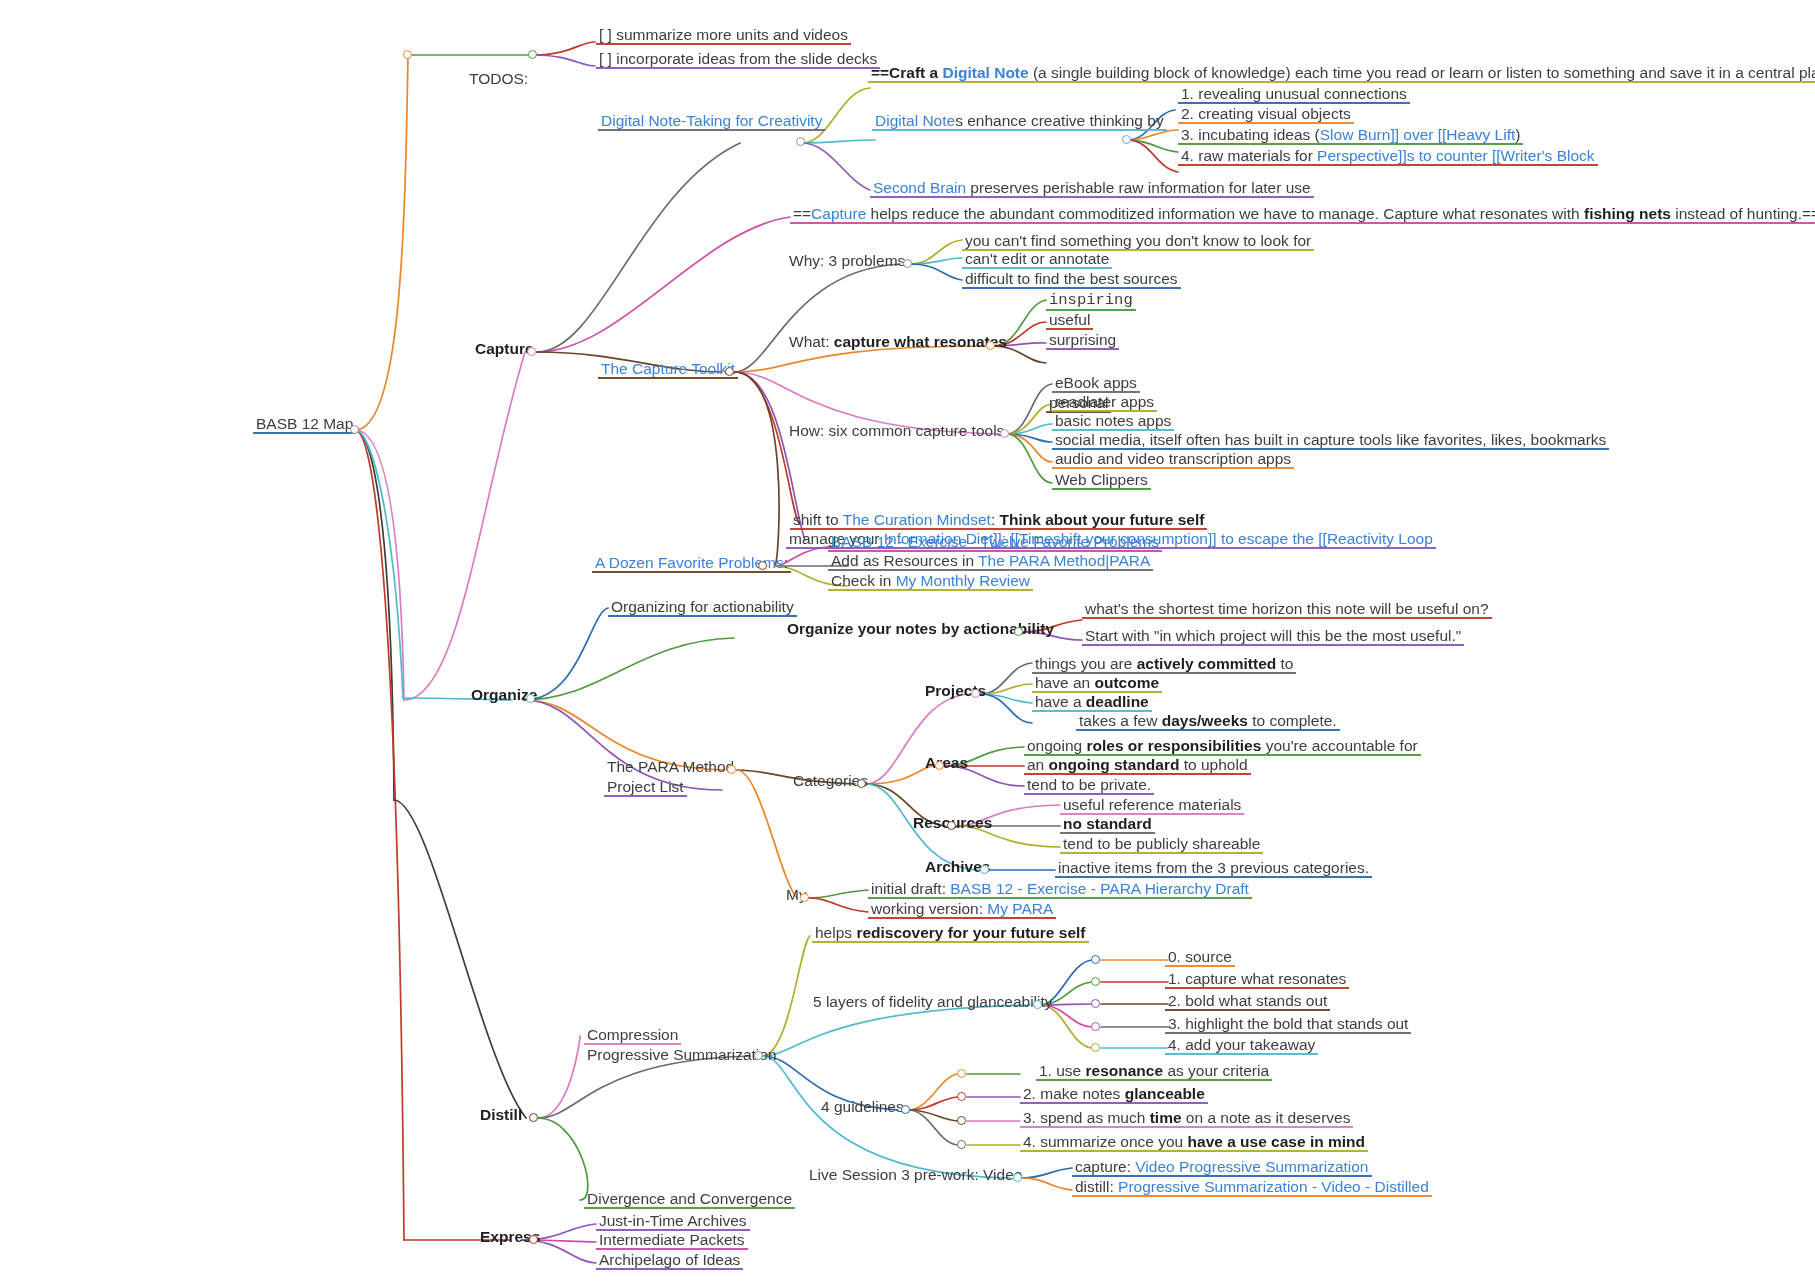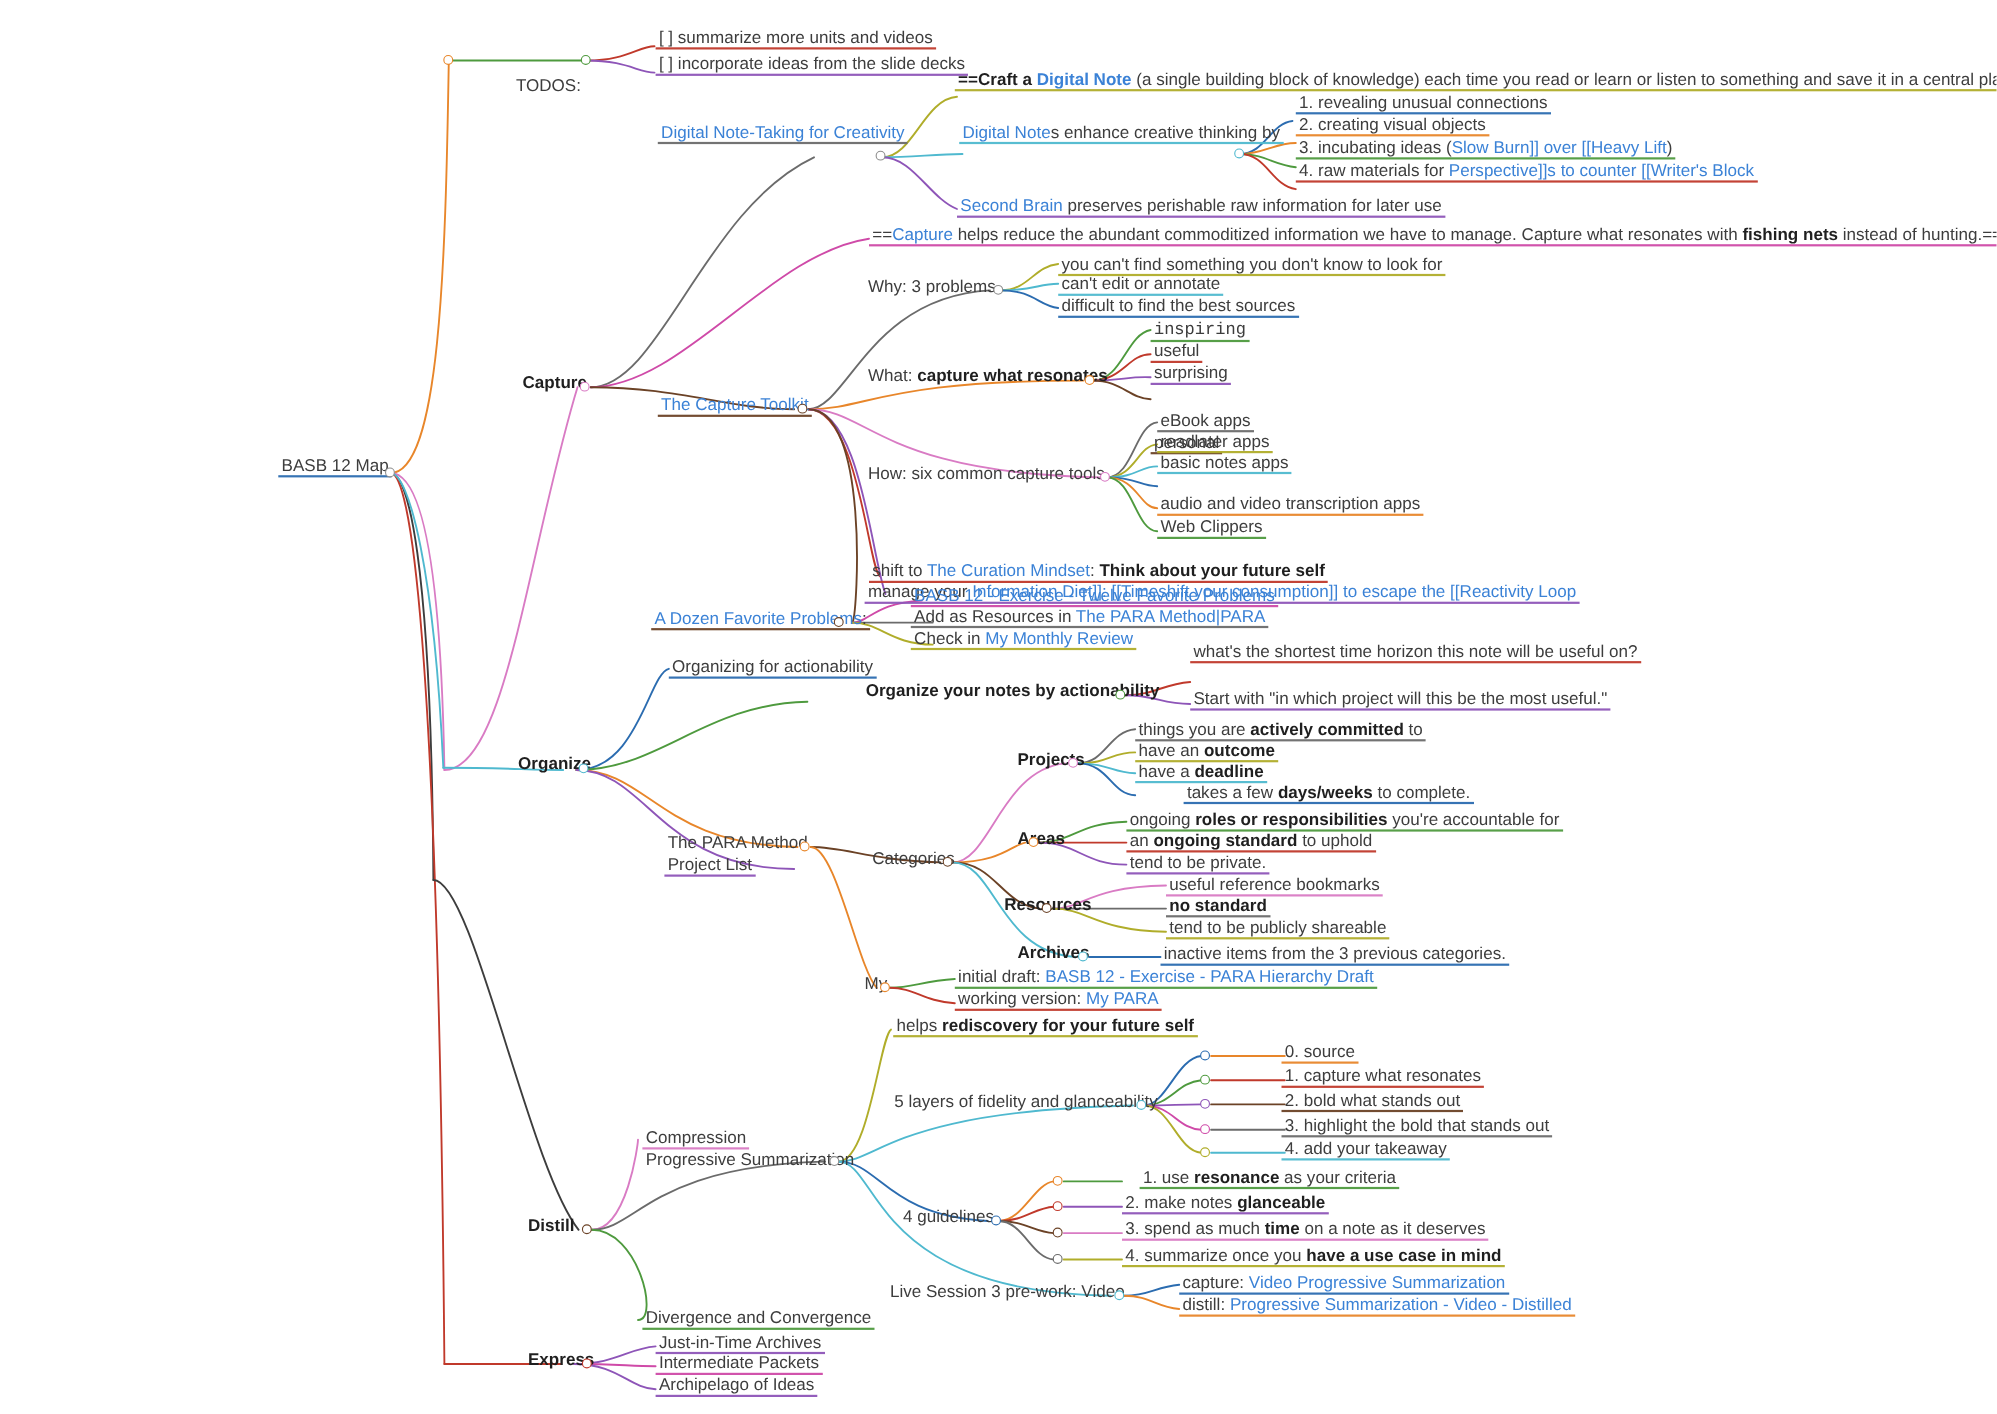--- a/index.html
+++ b/index.html
@@ -219,40 +219,41 @@
 <div class="node" style="left:1046px;top:292px;font-family:Liberation Mono, monospace;--uc:#4e9a3e;"><span class="t">inspiring</span></div>
 <div class="node" style="left:1046px;top:311px;--uc:#c0392b;"><span class="t">useful</span></div>
 <div class="node" style="left:1046px;top:331px;--uc:#8e55b8;"><span class="t">surprising</span></div>
 <div class="node" style="left:1046px;top:350px;margin-top:44px;--uc:#6b4226;"><span class="t">personal</span></div>
 
 <div class="node noul" style="left:786px;top:422px;"><span class="t">How: six common capture tools</span></div>
 <div class="dot" style="left:1000px;top:429px;--dc:#d97bc4;"></div>
 <div class="node" style="left:1052px;top:374px;--uc:#6b6b6b;"><span class="t">eBook apps</span></div>
 <div class="node" style="left:1052px;top:393px;--uc:#b0ad2a;"><span class="t">readlater apps</span></div>
 <div class="node" style="left:1052px;top:412px;--uc:#4fb9cf;"><span class="t">basic notes apps</span></div>
+<div class="node" style="left:1052px;top:431px;--uc:#2b6cb0;"><span class="t">social media, itself often has built in capture tools like favorites, likes, bookmarks</span></div>
 <div class="node" style="left:1052px;top:450px;--uc:#e8862a;"><span class="t">audio and video transcription apps</span></div>
 <div class="node" style="left:1052px;top:471px;--uc:#4e9a3e;"><span class="t">Web Clippers</span></div>
 
 <div class="node" style="left:790px;top:511px;--uc:#c0392b;"><span class="t">shift to <span class="lnk">The Curation Mindset</span>: <span class="b">Think about your future self</span></span></div>
 <div class="node" style="left:786px;top:530px;--uc:#8e55b8;"><span class="t">manage your <span class="lnk">Information Diet]]: [[Timeshift your consumption]] to escape the [[Reactivity Loop</span></span></div>
 
 <div class="node" style="left:592px;top:554px;--uc:#6b4226;"><span class="t"><span class="lnk">A Dozen Favorite Problems</span>:</span></div>
 <div class="dot" style="left:758px;top:561px;--dc:#6b4226;"></div>
 <div class="node" style="left:828px;top:533px;--uc:#cf4aa8;"><span class="t lnk">BASB 12 - Exercise - Twelve Favorite Problems</span></div>
 <div class="node" style="left:828px;top:552px;--uc:#6b6b6b;"><span class="t">Add as Resources in <span class="lnk">The PARA Method|PARA</span></span></div>
 <div class="node" style="left:828px;top:572px;--uc:#b0ad2a;"><span class="t">Check in <span class="lnk">My Monthly Review</span></span></div>
 
 <div class="node noul" style="left:468px;top:686px;"><span class="t b">Organize</span></div>
 <div class="dot" style="left:526px;top:694px;--dc:#4fb9cf;"></div>
 
 <div class="node" style="left:608px;top:598px;--uc:#2b6cb0;"><span class="t">Organizing for actionability</span></div>
 
 <div class="node noul" style="left:784px;top:620px;"><span class="t b">Organize your notes by actionability</span></div>
 <div class="dot" style="left:1014px;top:627px;--dc:#4e9a3e;"></div>
-<div class="node" style="left:1082px;top:584px;text-align:center;--uc:#c0392b;"><span class="t">what's the shortest time horizon this note will be useful on?</span></div>
+<div class="node" style="left:1082px;top:600px;text-align:center;--uc:#c0392b;"><span class="t">what's the shortest time horizon this note will be useful on?</span></div>
 <div class="node" style="left:1082px;top:627px;--uc:#8e55b8;"><span class="t">Start with "in which project will this be the most useful."</span></div>
 
 <div class="node noul" style="left:604px;top:758px;"><span class="t">The PARA Method</span></div>
 <div class="node" style="left:604px;top:778px;--uc:#8e55b8;"><span class="t">Project List</span></div>
 <div class="dot" style="left:727px;top:765px;--dc:#e8862a;"></div>
 
 <div class="node noul" style="left:790px;top:772px;"><span class="t">Categories</span></div>
 <div class="dot" style="left:857px;top:779px;--dc:#6b4226;"></div>
 
 <div class="node noul" style="left:922px;top:682px;"><span class="t b">Projects</span></div>
@@ -263,21 +264,21 @@
 <div class="node" style="left:1076px;top:712px;--uc:#2b6cb0;"><span class="t">takes a few <span class="b">days/weeks</span> to complete.</span></div>
 
 <div class="node noul" style="left:922px;top:754px;"><span class="t b">Areas</span></div>
 <div class="dot" style="left:935px;top:761px;--dc:#e8862a;"></div>
 <div class="node" style="left:1024px;top:737px;--uc:#4e9a3e;"><span class="t">ongoing <span class="b">roles or responsibilities</span> you're accountable for</span></div>
 <div class="node" style="left:1024px;top:756px;--uc:#c0392b;"><span class="t">an <span class="b">ongoing standard</span> to uphold</span></div>
 <div class="node" style="left:1024px;top:776px;--uc:#8e55b8;"><span class="t">tend to be private.</span></div>
 
 <div class="node noul" style="left:910px;top:814px;"><span class="t b">Resources</span></div>
 <div class="dot" style="left:947px;top:821px;--dc:#6b4226;"></div>
-<div class="node" style="left:1060px;top:796px;--uc:#d97bc4;"><span class="t">useful reference bookmarks</span></div>
+<div class="node" style="left:1060px;top:796px;--uc:#d97bc4;"><span class="t">useful reference materials</span></div>
 <div class="node" style="left:1060px;top:815px;--uc:#6b6b6b;"><span class="t b">no standard</span></div>
 <div class="node" style="left:1060px;top:835px;--uc:#b0ad2a;"><span class="t">tend to be publicly shareable</span></div>
 
 <div class="node noul" style="left:922px;top:858px;"><span class="t b">Archives</span></div>
 <div class="dot" style="left:980px;top:865px;--dc:#4fb9cf;"></div>
 <div class="node" style="left:1055px;top:859px;--uc:#2b6cb0;"><span class="t">inactive items from the 3 previous categories.</span></div>
 
 <div class="node noul" style="left:783px;top:886px;"><span class="t">My</span></div>
 <div class="dot" style="left:800px;top:893px;--dc:#e8862a;"></div>
 <div class="node" style="left:868px;top:880px;--uc:#4e9a3e;"><span class="t">initial draft: <span class="lnk">BASB 12 - Exercise - PARA Hierarchy Draft</span></span></div>

